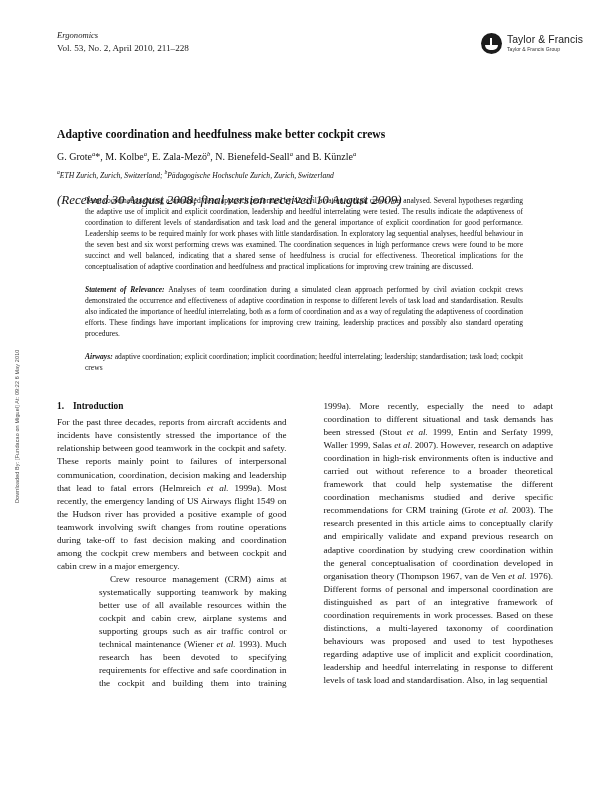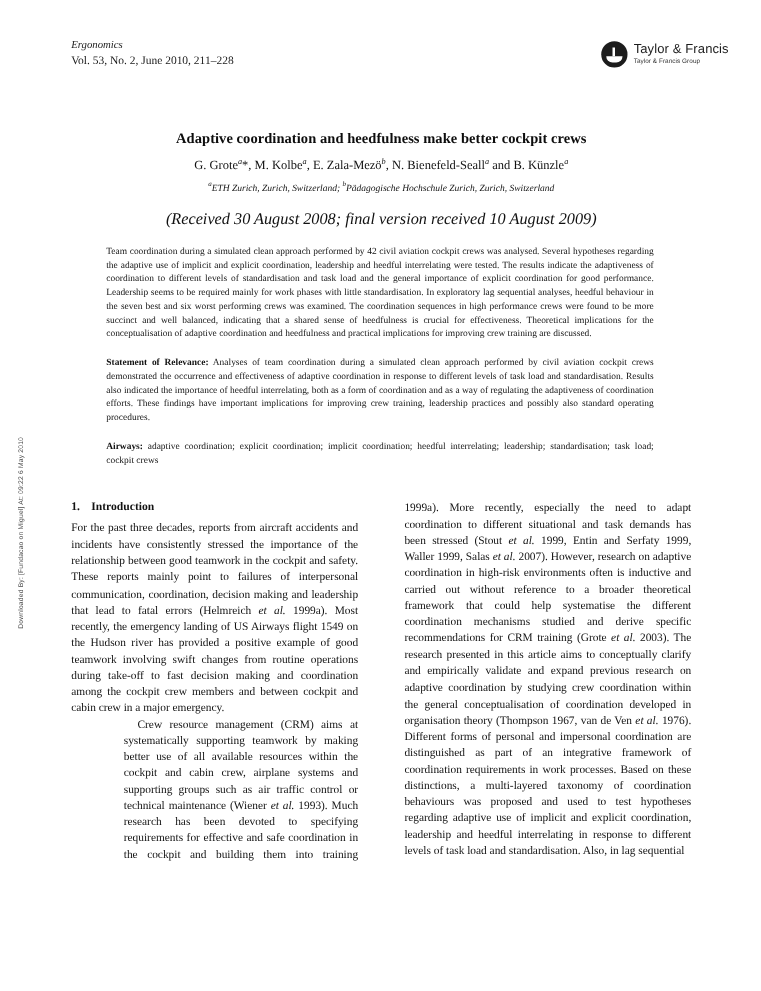--- a/index.html
+++ b/index.html
@@ -103,23 +103,22 @@
     font-size: 5.1px;
     color: #333;
     letter-spacing: 0.05px;
     margin-top: 1px;
   }
 
   
   #title-block {
     position: absolute;
     left: 57px;
-    top: 104px;
+    top: 128px;
     width: 496px;
-    text-align: center;
   }
   #paper-title {
     font-size: 11.6px;
     font-weight: bold;
     letter-spacing: 0.05px;
     color: #0d0d0d;
   }
   #author-line {
     font-size: 10px;
     margin-top: 9px;
@@ -148,21 +147,21 @@
     width: 438px;
   }
   .abs-para {
     font-size: 7.55px;
     line-height: 1.455;
     text-align: justify;
     color: #131313;
   }
   #statement-para { margin-top: 12px; }
   #keywords-para { margin-top: 12px; }
-  .abs-lead { font-weight: bold; }
+  .abs-lead { font-weight: bold; font-style: italic; }
 
   
   #body-columns {
     position: absolute;
     left: 57px;
     top: 400px;
     width: 496px;
     height: 288px;
     display: flex;
     gap: 37px;
@@ -213,21 +212,21 @@
 </style>
 </head>
 <body>
 
 <div id="page">
 
   <div id="download-stamp">Downloaded By: [Fundacao on Miguel] At: 09:22 6 May 2010</div>
 
   <div id="journal-header">
     <div id="journal-name">Ergonomics</div>
-    <div id="journal-issue">Vol. 53, No. 2, June 2010, 211–228</div>
+    <div id="journal-issue">Vol. 53, No. 2, April 2010, 211–228</div>
   </div>
 
   <div id="publisher-logo">
     <div id="tf-mark"></div>
     <div class="tf-text">
       <div id="tf-name">Taylor &amp; Francis</div>
       <div id="tf-group">Taylor &amp; Francis Group</div>
     </div>
   </div>
 

